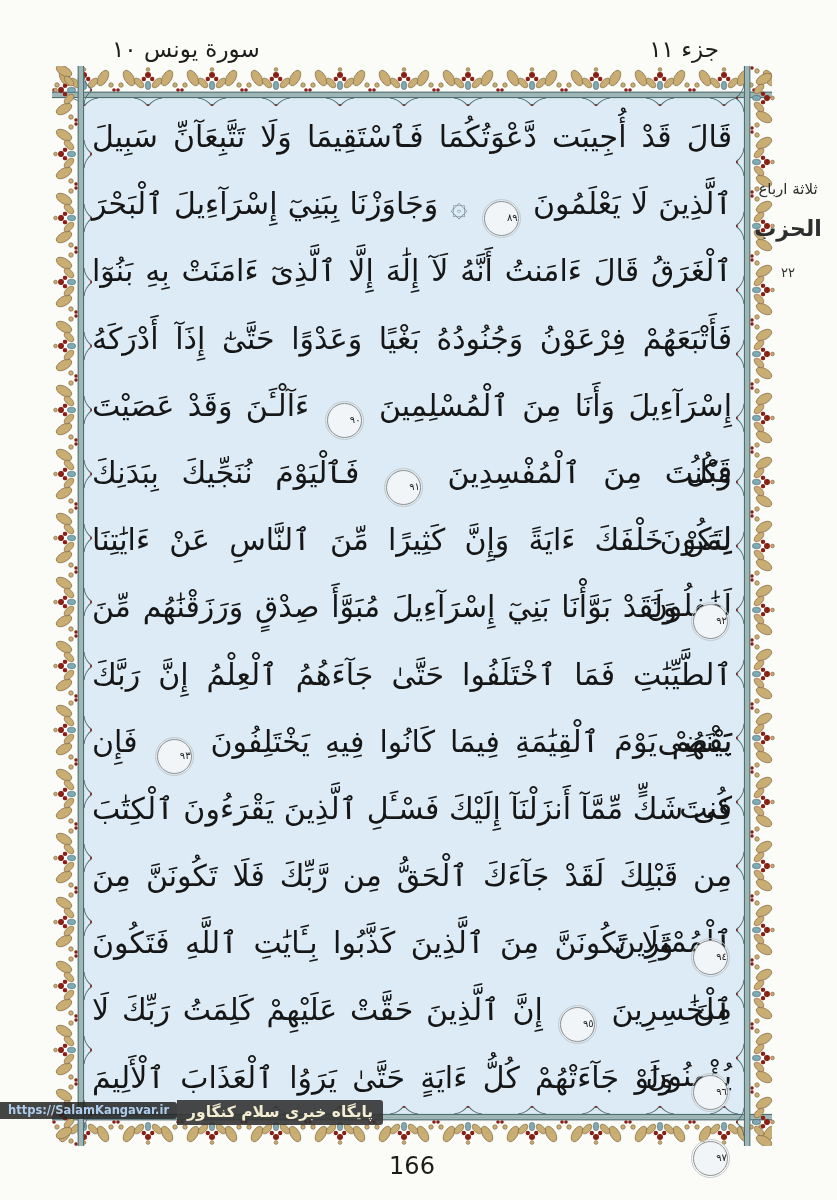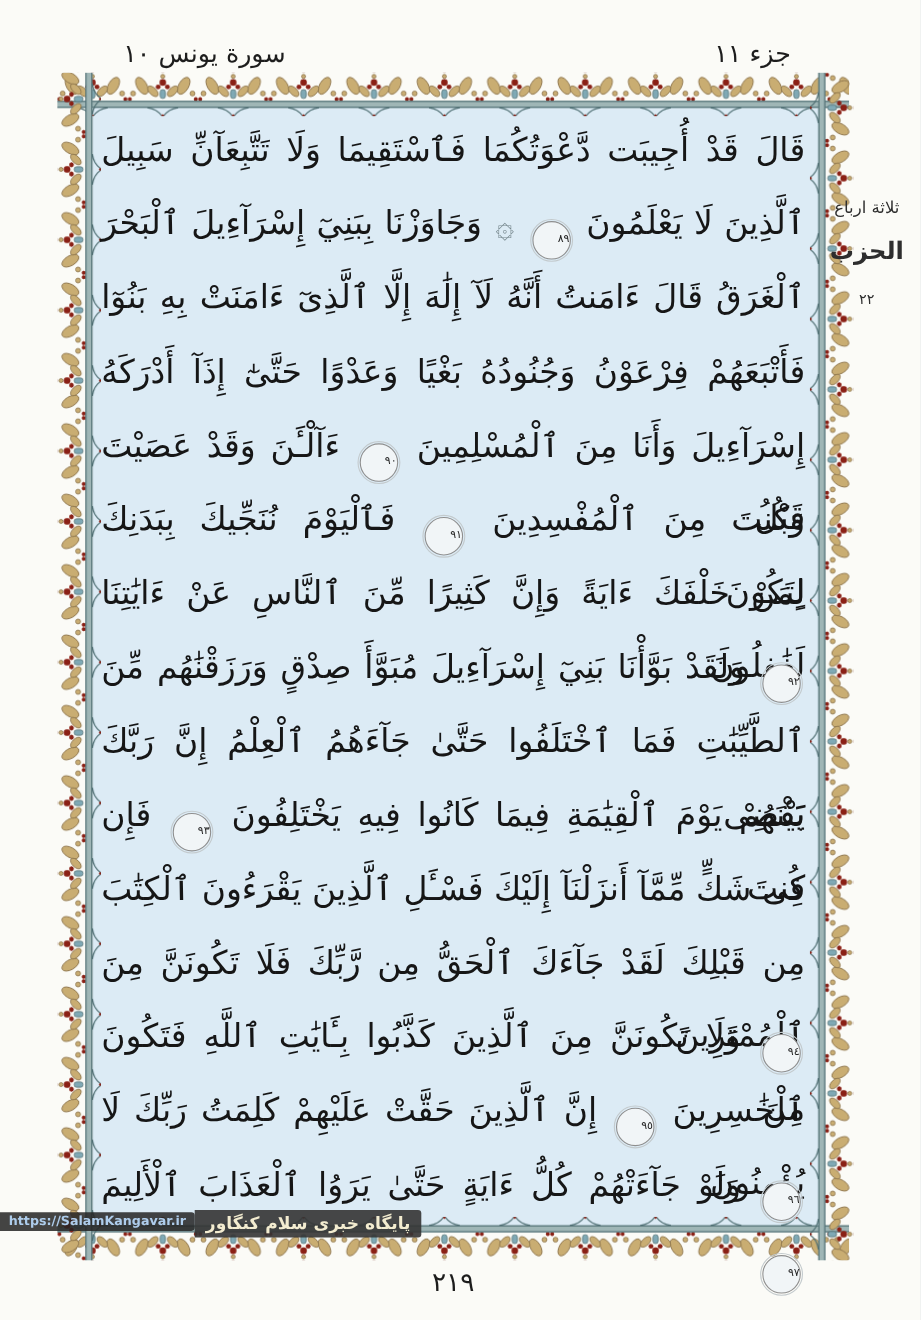--- a/index.html
+++ b/index.html
@@ -113,20 +113,20 @@
       <div class="qline"><span class="seg">ٱلْخَٰسِرِينَ</span> <span class="verse">٩٥</span> <span class="seg">إِنَّ ٱلَّذِينَ حَقَّتْ عَلَيْهِمْ كَلِمَتُ رَبِّكَ لَا يُؤْمِنُونَ</span></div>
       <div class="qline"><span class="verse">٩٦</span> <span class="seg">وَلَوْ جَآءَتْهُمْ كُلُّ ءَايَةٍ حَتَّىٰ يَرَوُا ٱلْعَذَابَ ٱلْأَلِيمَ</span> <span class="verse">٩٧</span></div>
     </div>
 
   <div class="margin-note">
     <span class="mn1">ثلاثة ارباع</span>
     <span class="mn2">الحزب</span>
     <span class="mn3">٢٢</span>
   </div>
 
-  <div class="pagenum">٢١٩</div>
+  <div class="pagenum">166</div>
 
   <div class="watermark">
     <span class="wm-title">پایگاه خبری سلام کنگاور</span>
     <span class="wm-url">https://SalamKangavar.ir</span>
   </div>
 
 </div>
 
 </body></html>

